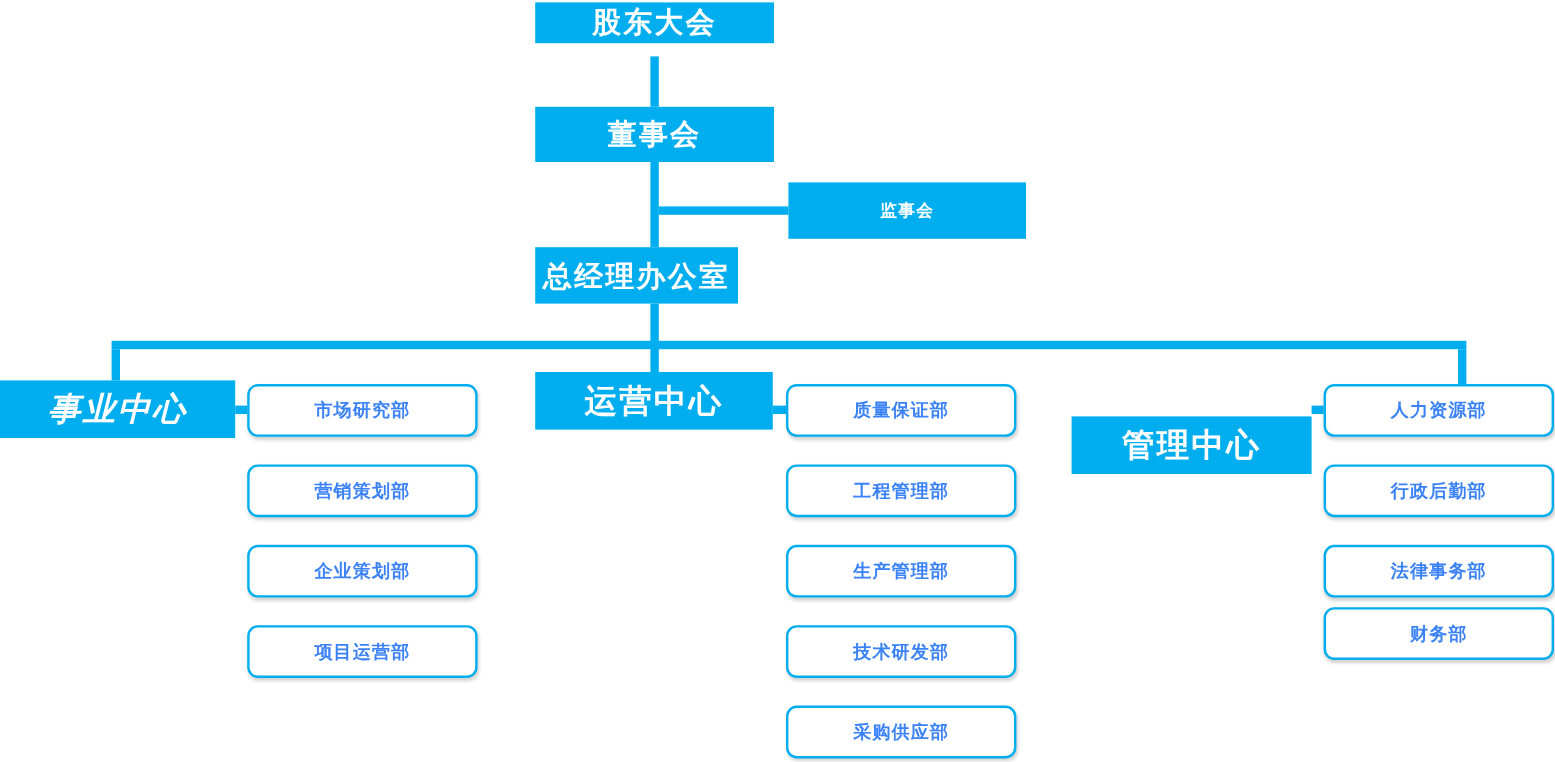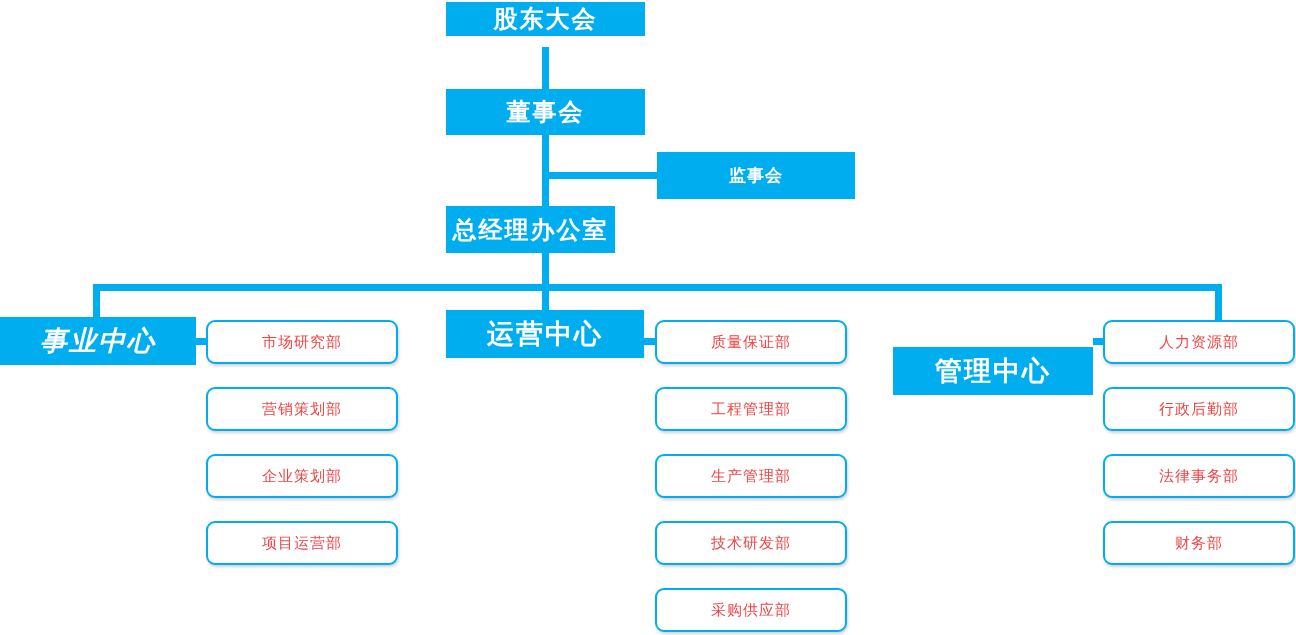--- a/index.html
+++ b/index.html
@@ -21,36 +21,37 @@
     color: #ffffff;
     font-weight: bold;
     display: flex;
     align-items: center;
     justify-content: center;
     letter-spacing: 2px;
     box-sizing: border-box;
   }
   .lvl-top { font-size: 24px; }
   .lvl-center { font-size: 27px; }
-  .lvl-small { font-size: 17px; letter-spacing: 1px; }
+  .lvl-small { font-size: 14px; letter-spacing: 1px; }
   .node-white {
     position: absolute;
     width: 192px;
     height: 44px;
     background: #ffffff;
     border: 2.5px solid #00aeef;
     border-radius: 9px;
-    color: #ef4444;
+    color: #3b82f6;
     font-size: 15px;
     letter-spacing: 1px;
     display: flex;
     align-items: center;
     justify-content: center;
     box-sizing: border-box;
     box-shadow: 1px 2px 3px rgba(0,0,0,0.18);
+    font-weight: bold;
   }
   .conn {
     position: absolute;
     background: #00aeef;
   }
 </style>
 </head>
 <body>
 
 <div id="canvas">
@@ -87,15 +88,15 @@
 
   <div class="node-white" style="left:655px; top:320px;">质量保证部</div>
   <div class="node-white" style="left:655px; top:387px;">工程管理部</div>
   <div class="node-white" style="left:655px; top:454px;">生产管理部</div>
   <div class="node-white" style="left:655px; top:521px;">技术研发部</div>
   <div class="node-white" style="left:655px; top:588px;">采购供应部</div>
 
   <div class="node-white" style="left:1103px; top:320px;">人力资源部</div>
   <div class="node-white" style="left:1103px; top:387px;">行政后勤部</div>
   <div class="node-white" style="left:1103px; top:454px;">法律事务部</div>
-  <div class="node-white" style="left:1103px; top:521px;">财务部</div>
+  <div class="node-white" style="left:1103px; top:506px;">财务部</div>
 
 </div>
 
 </body></html>

